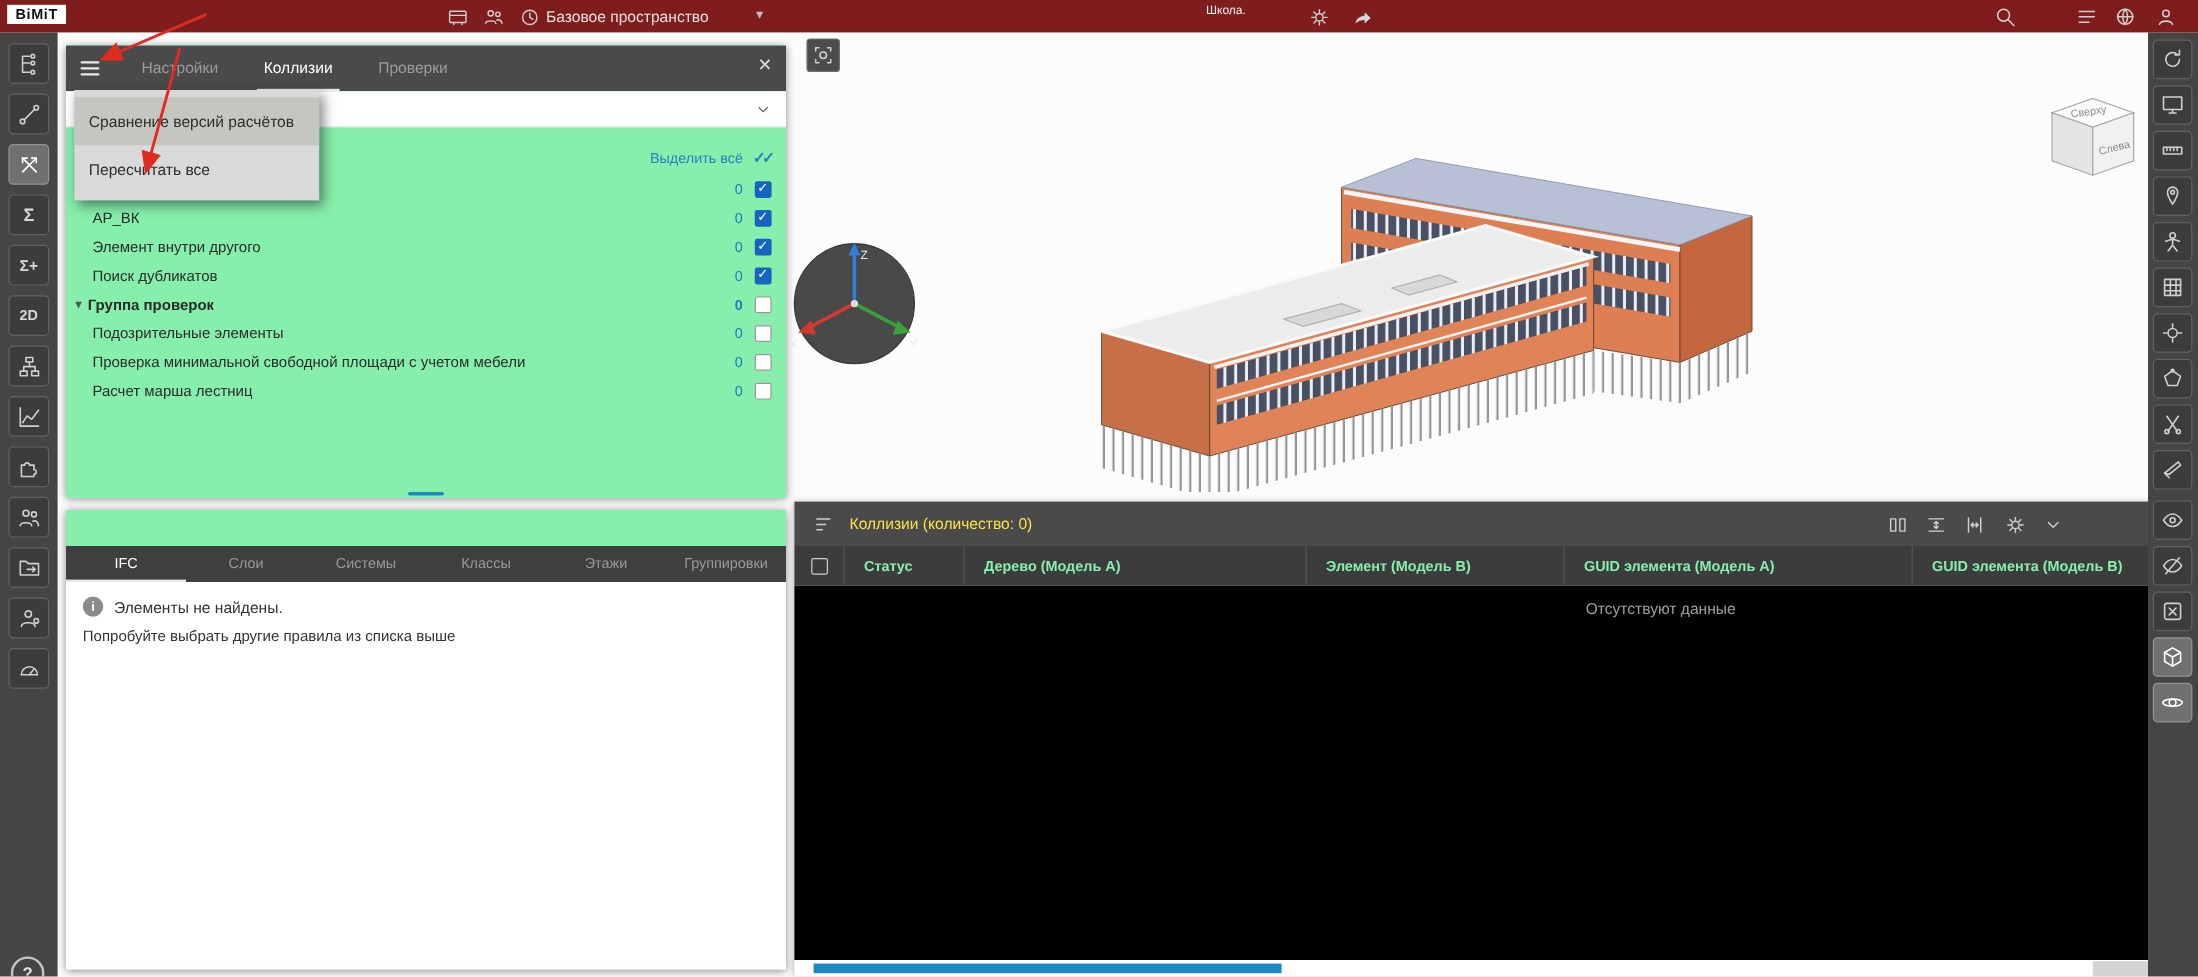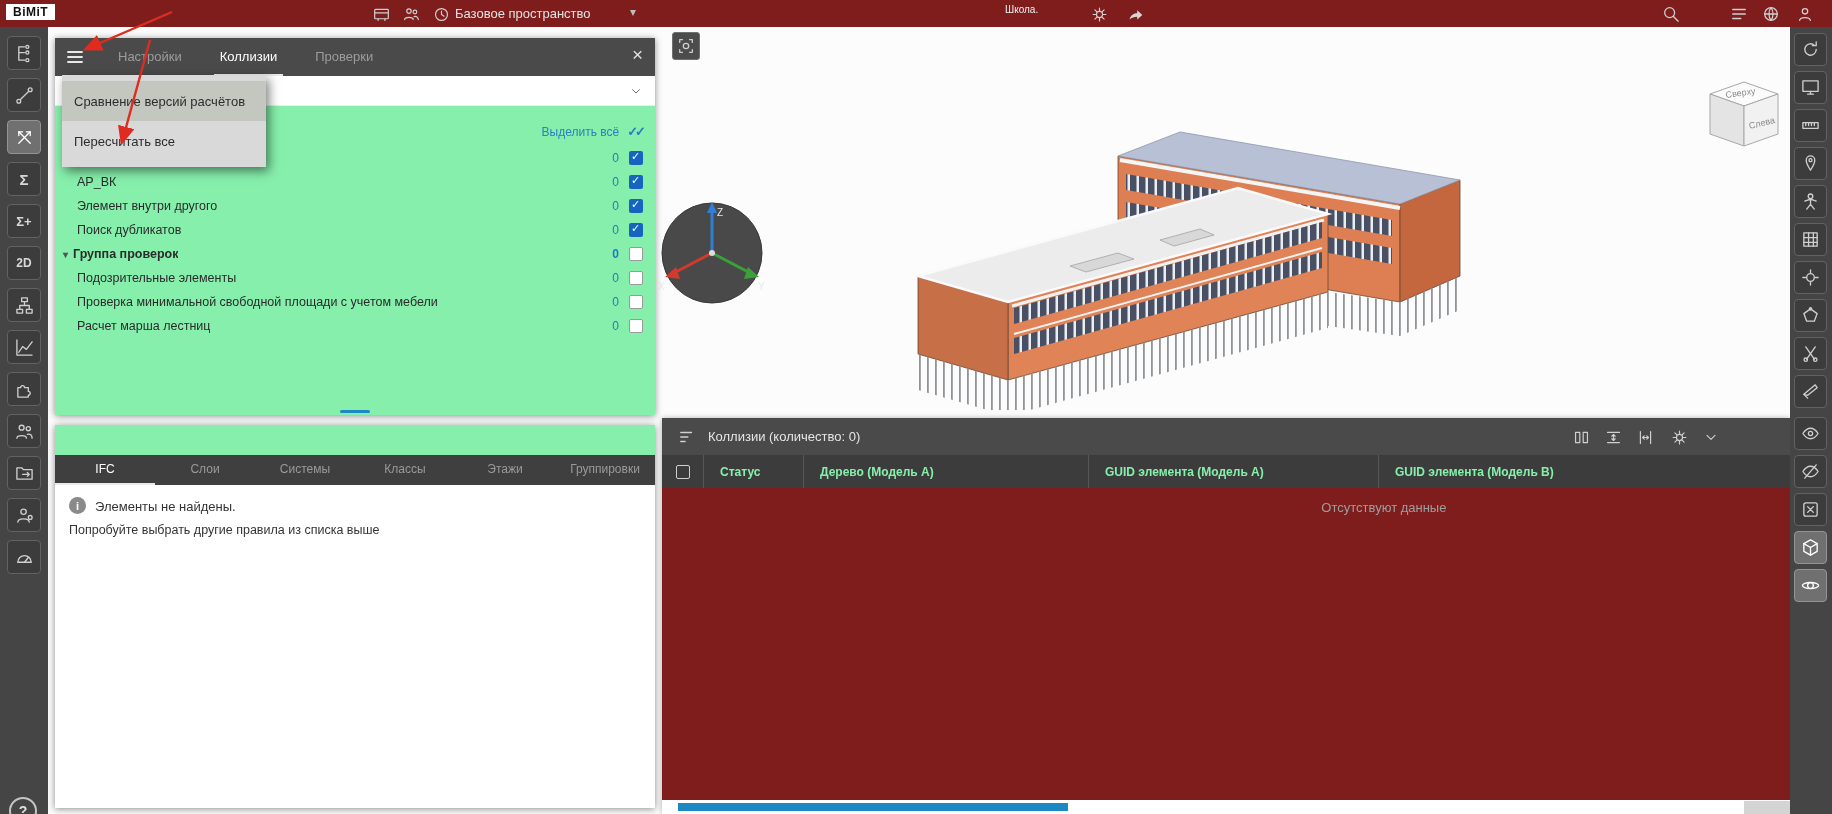--- a/index.html
+++ b/index.html
@@ -72,26 +72,26 @@
   .tree-tab.active{color:#fff;border-bottom-color:#e9e9e9}
   .tp-body{position:absolute;top:60px;left:0;right:0;bottom:0;background:#fff}
   .info-ic{position:absolute;left:14px;top:12px;width:17px;height:17px;border-radius:50%;background:#8a8a8a;color:#fff;
         font-size:11px;font-weight:700;display:flex;align-items:center;justify-content:center;font-style:normal}
   .empty-t{position:absolute;left:40px;top:14px;font-size:13px;color:#333}
   .empty-h{position:absolute;left:14px;top:38px;font-size:12.5px;color:#333}
 
   
   .cpanel{position:absolute;left:662px;top:418px;width:1128px;height:396px;background:#fff;z-index:10;box-shadow:0 0 5px rgba(0,0,0,.3)}
   .cp-head{position:absolute;top:0;left:0;right:0;height:37px;background:#4a4a4a;display:flex;align-items:center}
-  .cp-title{margin-left:46px;font-size:13px;color:#e5e5e5}
+  .cp-title{margin-left:46px;font-size:13px;color:#fde047}
   .cp-ic{position:absolute;top:8px;width:22px;height:22px;display:flex;align-items:center;justify-content:center;cursor:pointer}
   .col-head{position:absolute;top:37px;left:0;right:0;height:33px;background:#3c3c3c;display:flex}
   .thc{border-right:1px solid #565656;display:flex;align-items:center;padding-left:16px;color:#86efac;font-size:12px;font-weight:700;height:100%}
   .thc.ckc{justify-content:center;padding-left:0}
-  .cp-body{position:absolute;top:70px;left:0;right:0;bottom:14px;background:#7f1d1d}
+  .cp-body{position:absolute;top:70px;left:0;right:0;bottom:14px;background:#000000}
   .no-data{position:absolute;left:64%;top:12px;transform:translateX(-50%);color:#9e9e9e;font-size:13px}
   .hscroll{position:absolute;left:0;right:0;bottom:3px;height:8px;background:#fff}
   .hthumb{position:absolute;left:16px;width:390px;height:8px;background:#1e88c5;cursor:pointer}
   .corner{position:absolute;right:0;bottom:0;width:46px;height:13px;background:#d4d4d4}
 
   .arrows{position:absolute;inset:0;z-index:60;pointer-events:none}
 </style>
 </head>
 <body>
 
@@ -444,20 +444,21 @@
         </svg>
       </div>
     </div>
 
     <div class="col-head">
       <div class="thc ckc" style="width:42px">
         <span class="cb hdr"></span>
       </div>
       <div class="thc" style="width:100px">Статус</div>
       <div class="thc" style="width:285px">Дерево (Модель А)</div>
+      <div class="thc" style="width:215px">Элемент (Модель B)</div>
       <div class="thc" style="width:290px">GUID элемента (Модель А)</div>
       <div class="thc" style="flex:1;border-right:none">GUID элемента (Модель B)</div>
     </div>
 
     <div class="cp-body">
       <div class="no-data">Отсутствуют данные</div>
     </div>
 
     <div class="hscroll">
       <div class="hthumb"></div>

